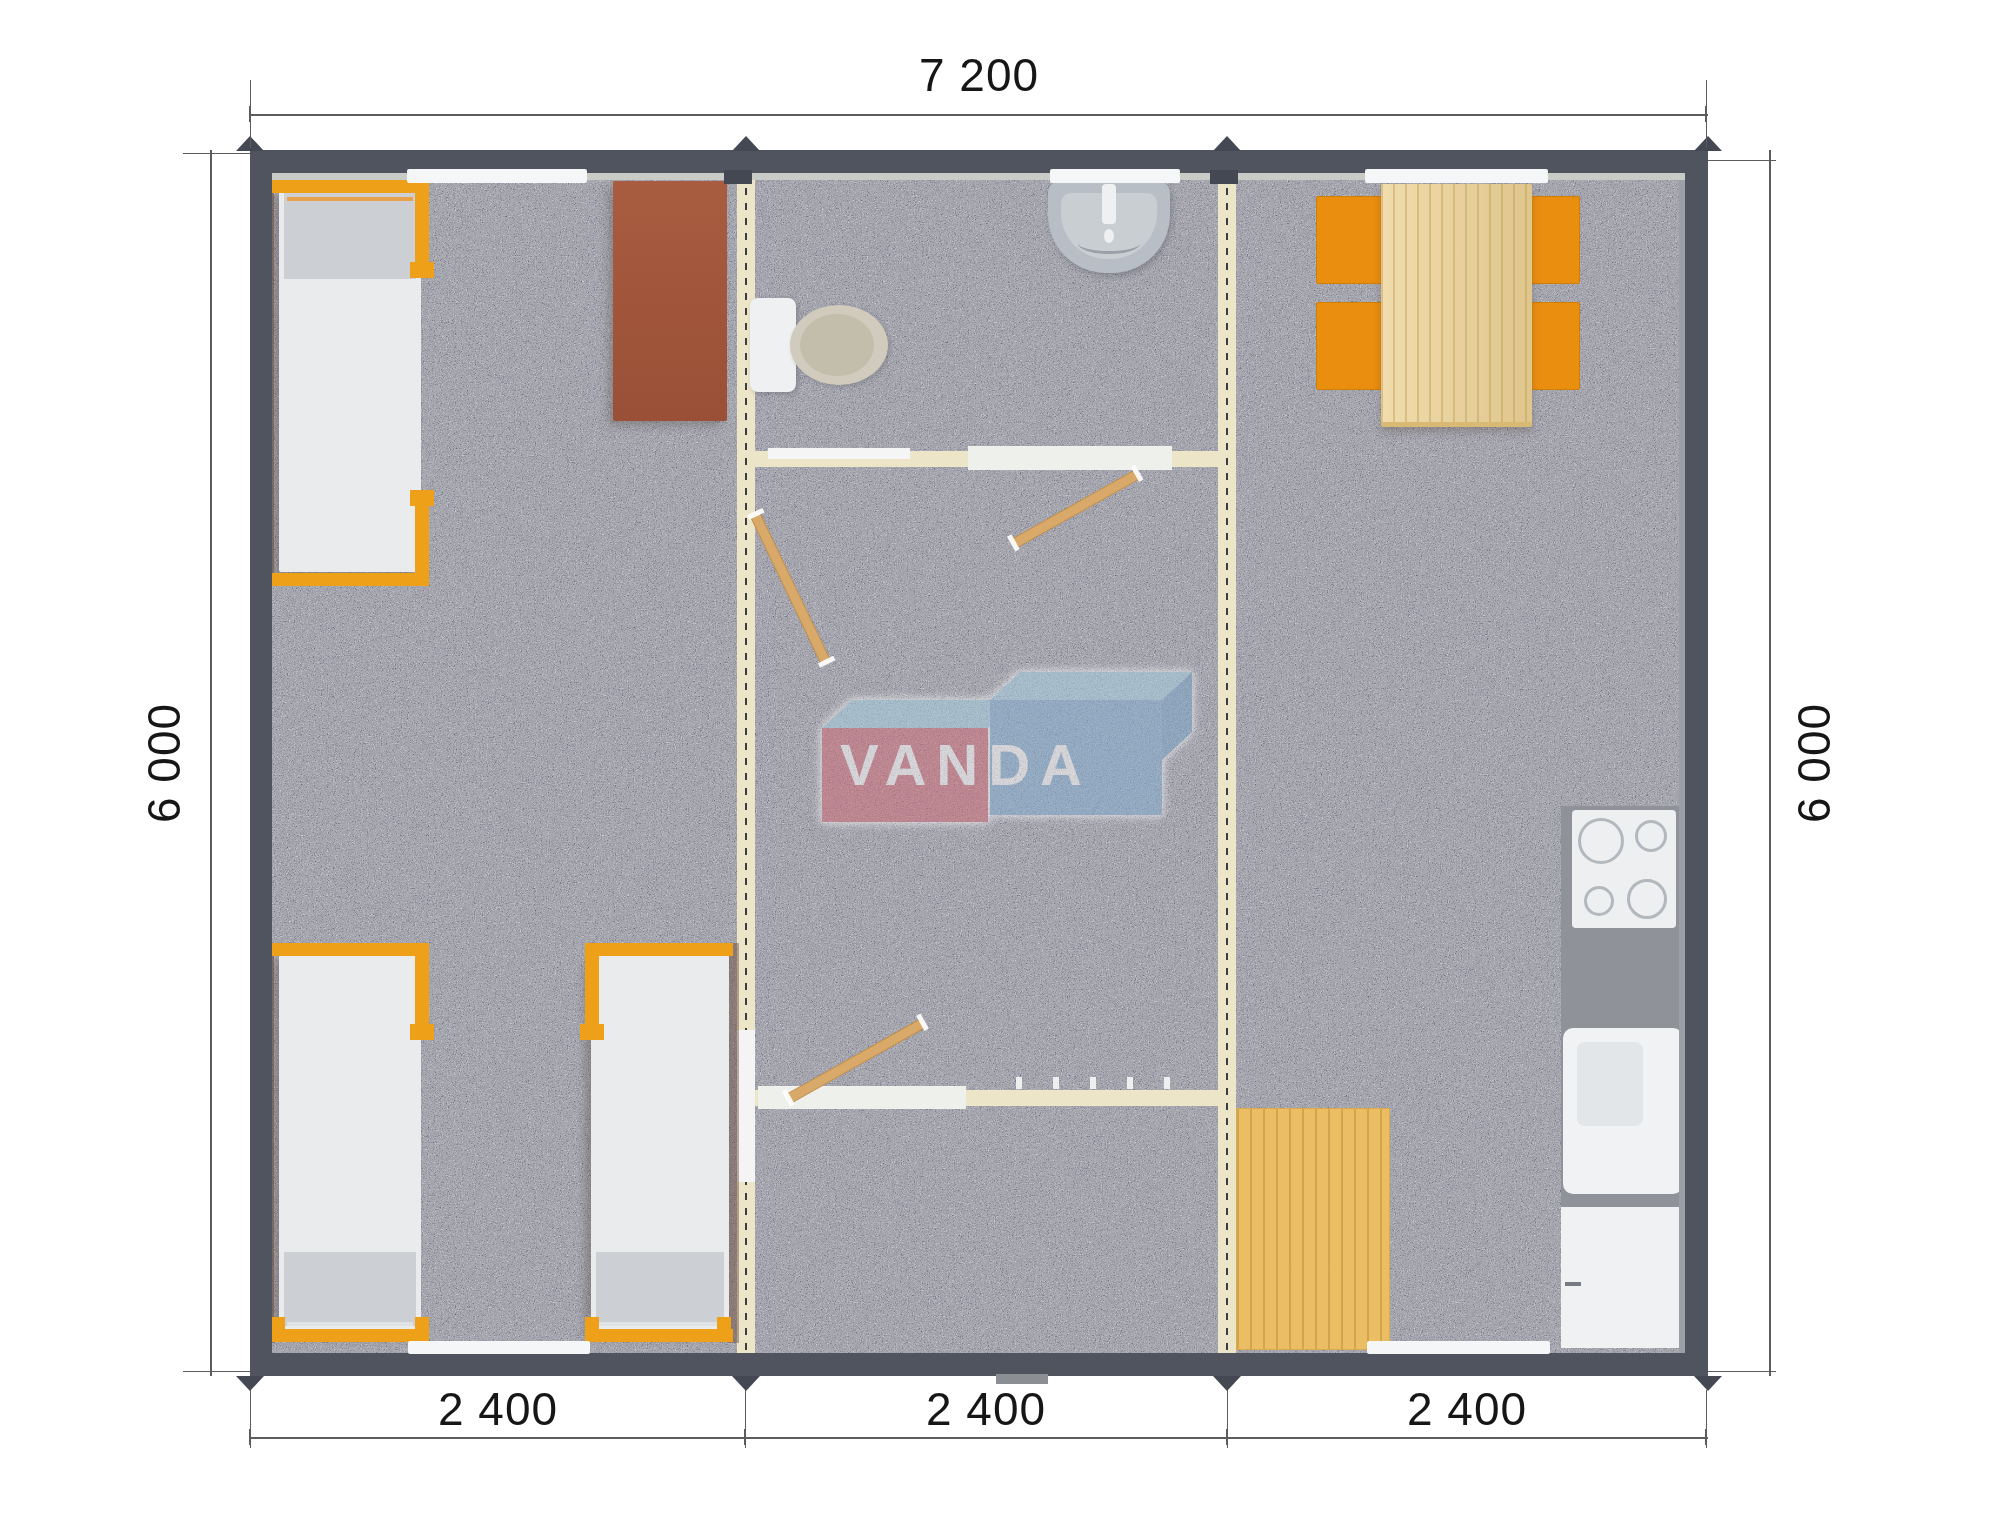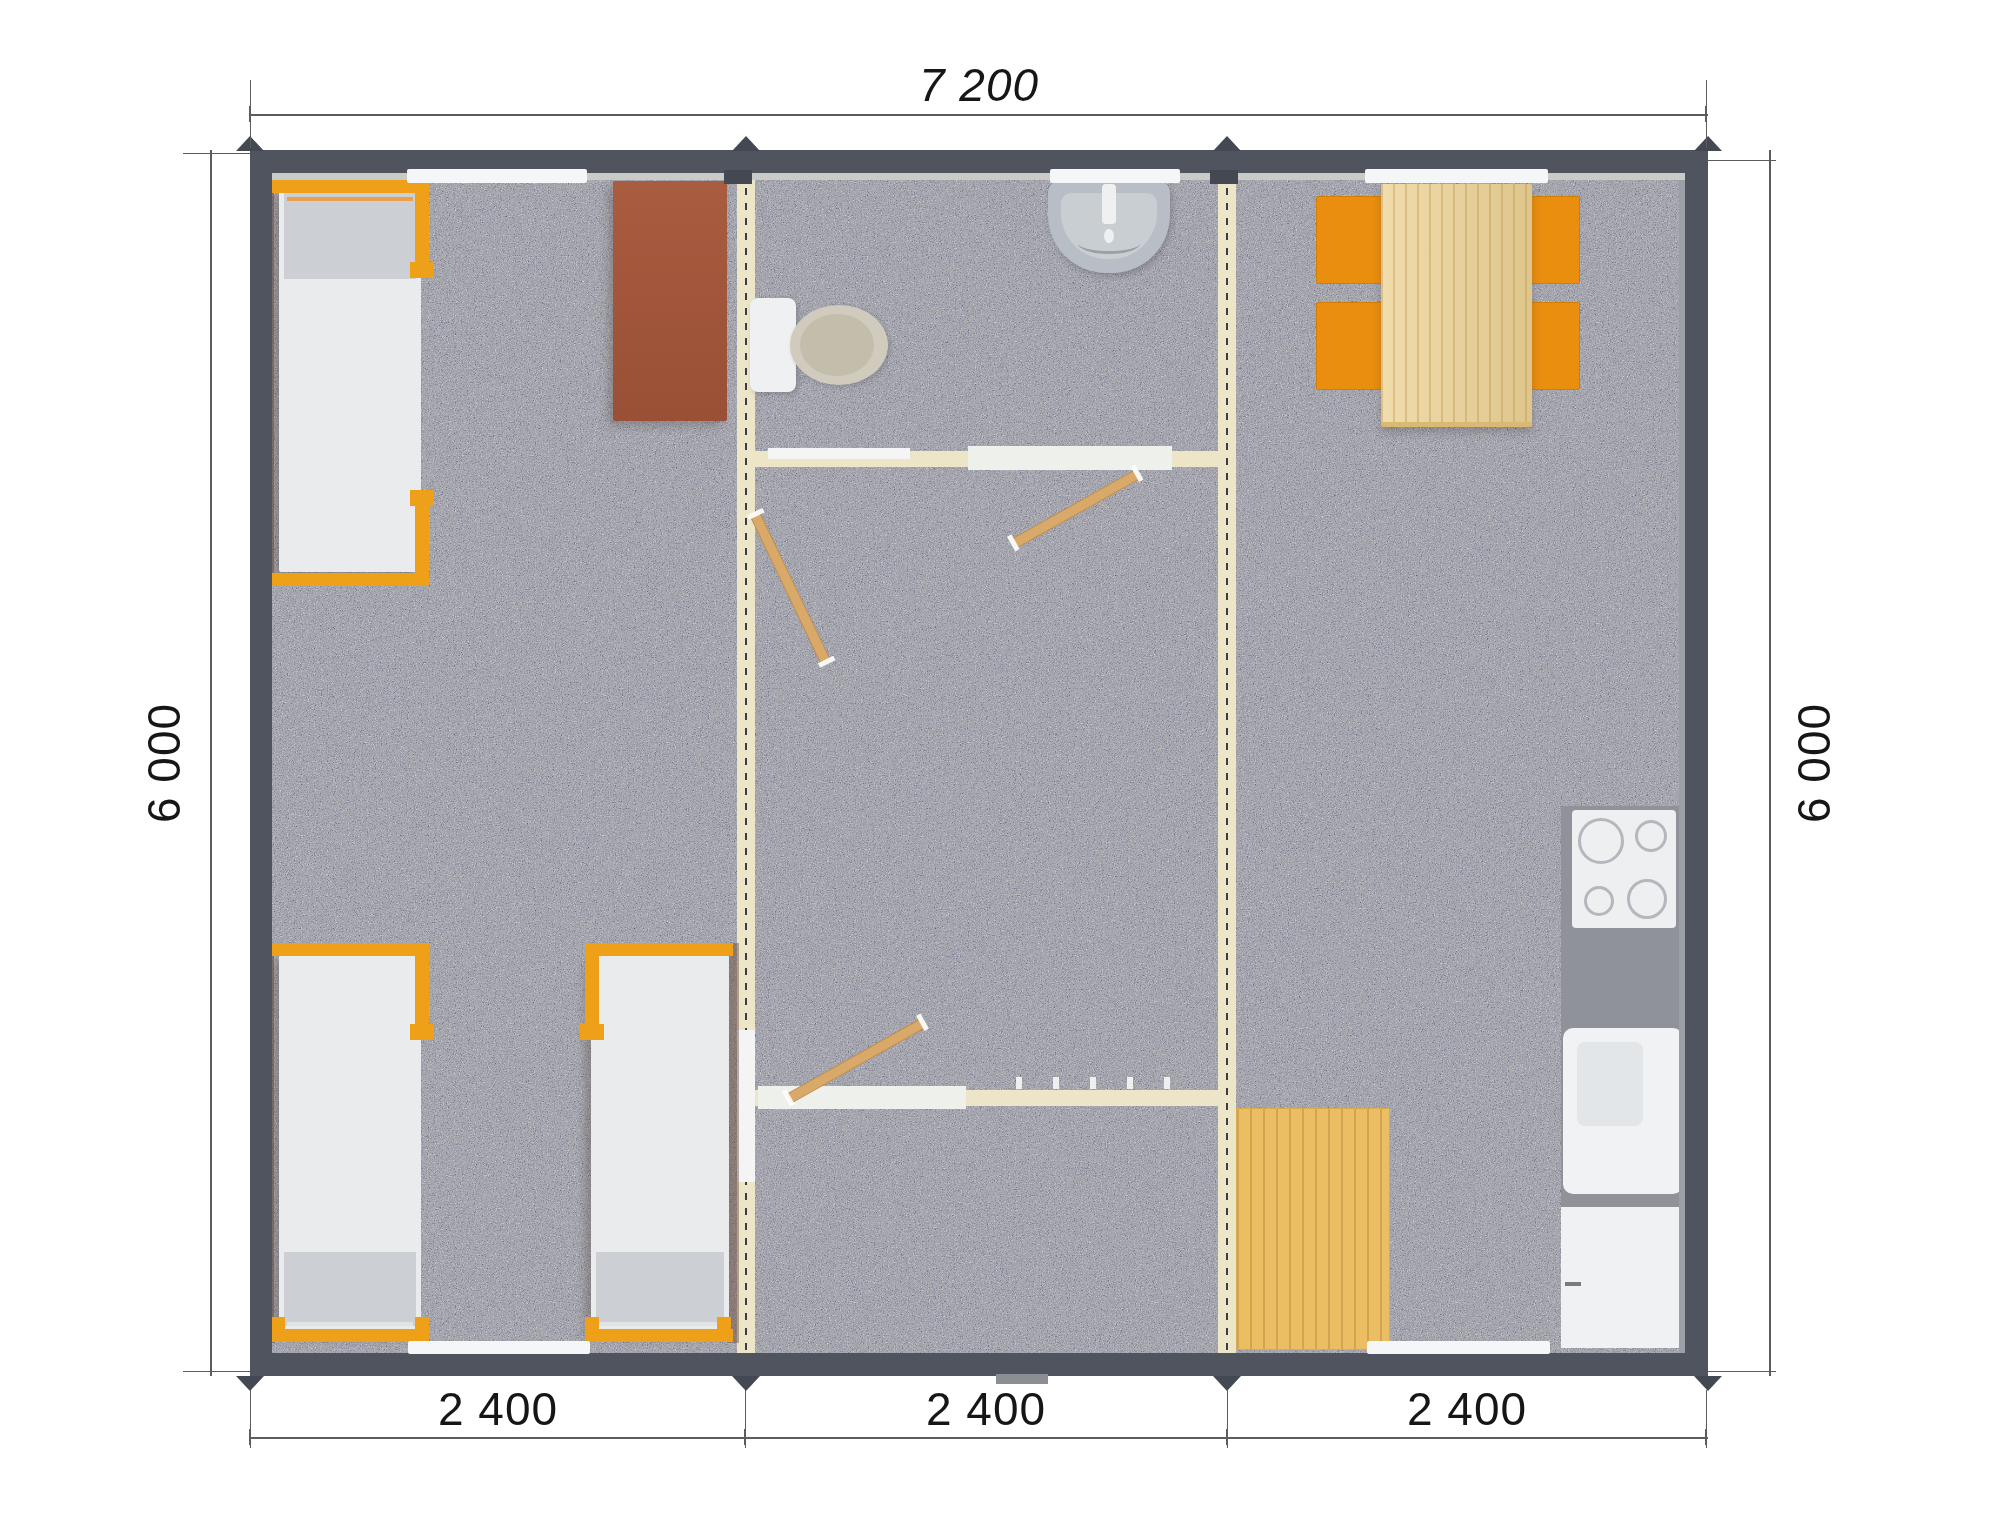--- a/index.html
+++ b/index.html
@@ -82,20 +82,28 @@
       </filter>
       <filter id="spL" x="0" y="0" width="100%" height="100%">
         <feTurbulence type="fractalNoise" baseFrequency="0.85" numOctaves="2" seed="13"></feTurbulence>
         <feColorMatrix type="matrix" values="0 0 0 0 1  0 0 0 0 1  0 0 0 0 1  1.3 1.3 1.3 0 -1.95"></feColorMatrix>
       </filter>
     </defs>
     <rect width="1413" height="1180" filter="url(#spD)" opacity="0.45"></rect>
     <rect width="1413" height="1180" filter="url(#spL)" opacity="0.5"></rect>
   </svg>
 
+  <div class="abs logo-wrap" style="left:810px;top:670px;width:385px;height:170px;">
+    <div class="abs logo-roof logo-roof-red" style="left:12px;top:30px;width:196px;height:28px;"></div>
+    <div class="abs logo-red-front" style="left:12px;top:58px;width:166px;height:94px;"></div>
+    <div class="abs logo-roof logo-roof-blue" style="left:180px;top:2px;width:202px;height:28px;"></div>
+    <div class="abs logo-side-blue" style="left:352px;top:2px;width:30px;height:88px;"></div>
+    <div class="abs logo-blue-front" style="left:180px;top:30px;width:172px;height:115px;"></div>
+    <div class="abs logo-text" style="left:30px;top:66px;">VANDA</div>
+  </div>
 
   <div class="abs creamwall" style="left:737px;top:173px;width:18px;height:1180px;"></div>
   <div class="abs dashline" style="left:745px;top:173px;height:1180px;"></div>
   <div class="abs" style="left:737px;top:1030px;width:18px;height:152px;background:#f3f4f3;"></div>
 
   <div class="abs creamwall" style="left:1218px;top:173px;width:18px;height:1180px;"></div>
   <div class="abs dashline" style="left:1226px;top:173px;height:1180px;"></div>
 
   <div class="abs creamwall" style="left:755px;top:451px;width:463px;height:16px;"></div>
   <div class="abs" style="left:768px;top:448px;width:142px;height:11px;background:#f4f5f4;"></div>
@@ -213,21 +221,21 @@
   <div class="abs tri-down" style="left:1694px;top:1376px;"></div>
   <div class="abs tab" style="left:724px;top:170px;width:28px;height:14px;"></div>
   <div class="abs tab" style="left:1210px;top:170px;width:28px;height:14px;"></div>
   <div class="abs" style="left:996px;top:1374px;width:52px;height:10px;background:#8b8e93;"></div>
 
   <div class="abs extline-v" style="left:250px;top:80px;height:68px;"></div>
   <div class="abs extline-v" style="left:1706px;top:80px;height:68px;"></div>
   <div class="abs dimline-h" style="left:250px;top:114px;width:1458px;"></div>
   <div class="abs dimtick" style="left:249px;top:106px;"></div>
   <div class="abs dimtick" style="left:1705px;top:106px;"></div>
-  <div class="abs dimtext" style="left:859px;top:62px;width:240px;font-style:italic;">7 200</div>
+  <div class="abs dimtext" style="left:859px;top:52px;width:240px;">7 200</div>
 
   <div class="abs extline-h" style="left:183px;top:153px;width:67px;"></div>
   <div class="abs extline-h" style="left:183px;top:1371px;width:67px;"></div>
   <div class="abs dimline-v" style="left:210px;top:150px;height:1226px;"></div>
   <div class="abs dimtext dimtext-v" style="left:44px;top:740px;width:240px;">6 000</div>
 
   <div class="abs extline-h" style="left:1708px;top:160px;width:68px;"></div>
   <div class="abs extline-h" style="left:1708px;top:1371px;width:68px;"></div>
   <div class="abs dimline-v" style="left:1769px;top:150px;height:1226px;"></div>
   <div class="abs dimtext dimtext-v" style="left:1694px;top:740px;width:240px;">6 000</div>

